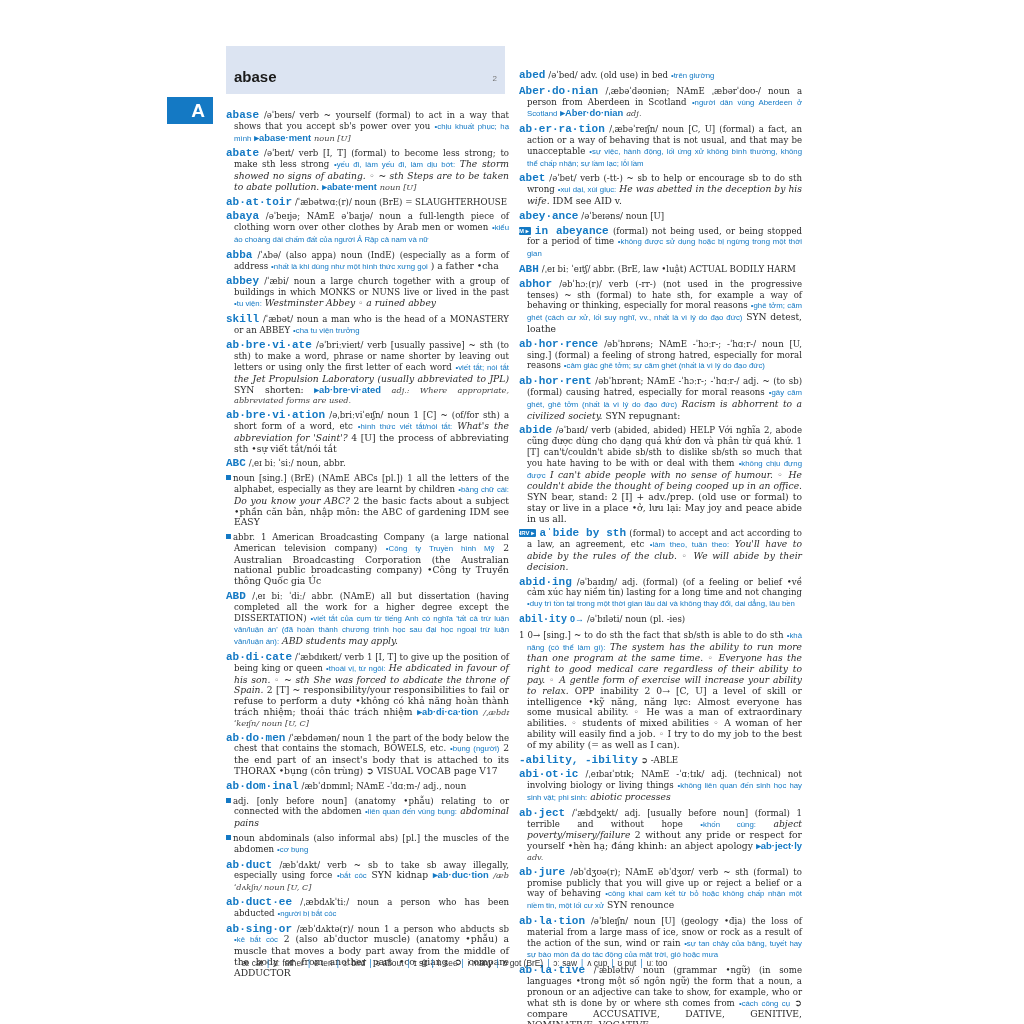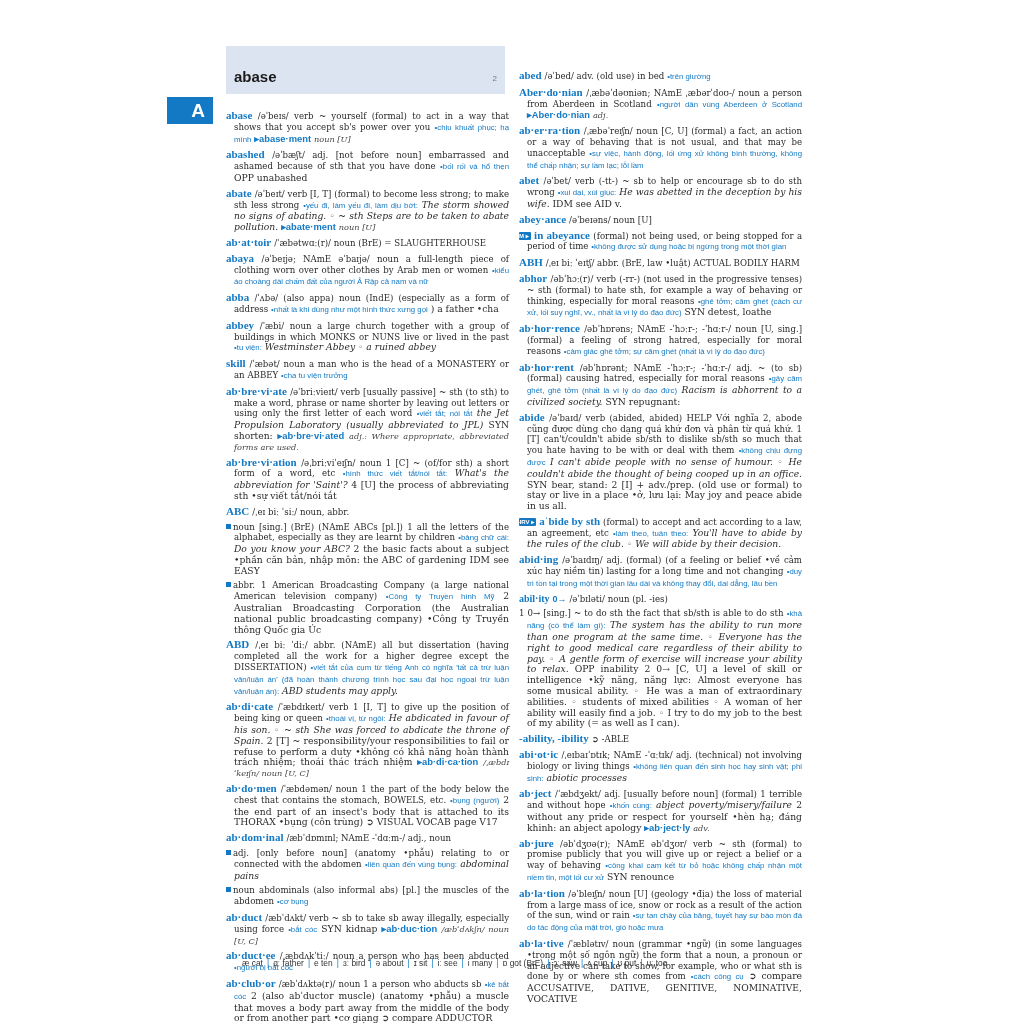--- a/index.html
+++ b/index.html
@@ -11,21 +11,21 @@
       font-weight: bold; font-size: 15px; color: #1a1a1a; }
     .header-page { position: absolute; right: 8px; top: 28px; font-family: "Liberation Sans", sans-serif;
       font-size: 8px; color: #777; }
     .letter-tab { position: absolute; left: 167px; top: 97px; width: 46px; height: 27px;
       background: #1479c4; color: #fff; font-family: "Liberation Sans", sans-serif; font-weight: bold;
       font-size: 19px; text-align: right; padding-right: 8px; box-sizing: border-box; line-height: 27px; }
     .col { position: absolute; font-size: 9.2px; line-height: 10.8px; text-align: justify; }
     .col-left { left: 226px; top: 110px; width: 283px; }
     .col-right { left: 519px; top: 70px; width: 283px; }
     .entry { margin: 0 0 4px 0; padding-left: 8px; text-indent: -8px; }
-    .hw { font-family: Liberation Serif, serif; font-weight: bold; color: #1479c4; font-size: 11px; }
+    .hw { font-family: Liberation Mono, monospace; font-weight: bold; color: #1479c4; font-size: 11px; }
     .hw-big { font-size: 10px; }
     .pron { font-size: 8.6px; }
     .lab { font-style: italic; font-size: 8.2px; color: #444; }
     .vi { font-family: "Liberation Sans", sans-serif; color: #1479c4; font-size: 7.8px; }
     .ex { font-style: italic; }
     .deriv { font-family: "Liberation Sans", sans-serif; font-weight: bold; color: #1479c4; font-size: 9.4px; }
     .badge { display: inline-block; background: #1a1a1a; color: #fff; font-family: "Liberation Sans", sans-serif;
       font-size: 6px; font-weight: bold; border-radius: 5px; padding: 0 2px; line-height: 8px; vertical-align: 1px; }
     .badge-blue { background: #1479c4; border-radius: 1px; }
     .sub { padding-left: 8px; text-indent: -8px; margin: 0 0 4px 0; }
@@ -39,41 +39,40 @@
 <body>
 
 <div class="header-band">
   <span class="header-word">abase</span>
   <span class="header-page">2</span>
 </div>
 <div class="letter-tab">A</div>
 
 <div class="col col-left" id="left-col">
     <div class="entry"><span class="hw">abase</span> <span class="pron">/əˈbeɪs/ verb ~ yourself (formal) to act in a way that shows that you accept sb's power over you</span> <span class="vi">•chịu khuất phục; hạ mình</span> <span class="deriv">▸abase·ment</span> <span class="lab">noun [U]</span></div>
-    <div class="entry"><span class="hw">abashed</span> <span class="pron">/əˈbæʃt/ adj. [not before noun] embarrassed and ashamed because of sth that you have done</span> <span class="vi">•bối rối và hổ thẹn</span> <span>OPP unabashed</span> </div>
     <div class="entry"><span class="hw">abate</span> <span class="pron">/əˈbeɪt/ verb [I, T] (formal) to become less strong; to make sth less strong</span> <span class="vi">•yếu đi, làm yếu đi, làm dịu bớt:</span> <span class="ex">The storm showed no signs of abating. ◦ ~ sth Steps are to be taken to abate pollution.</span> <span class="deriv">▸abate·ment</span> <span class="lab">noun [U]</span></div>
     <div class="entry"><span class="hw">ab·at·toir</span> <span class="pron">/ˈæbətwɑː(r)/ noun (BrE) = SLAUGHTERHOUSE</span> </div>
     <div class="entry"><span class="hw">abaya</span> <span class="pron">/əˈbeɪjə; NAmE əˈbaɪjə/ noun a full-length piece of clothing worn over other clothes by Arab men or women</span> <span class="vi">•kiểu áo choàng dài chấm đất của người Ả Rập cả nam và nữ</span> </div>
     <div class="entry"><span class="hw">abba</span> <span class="pron">/ˈʌbə/ (also appa) noun (IndE) (especially as a form of address</span> <span class="vi">•nhất là khi dùng như một hình thức xưng gọi</span> <span>) a father •cha</span> </div>
     <div class="entry"><span class="hw">abbey</span> <span class="pron">/ˈæbi/ noun a large church together with a group of buildings in which MONKS or NUNS live or lived in the past</span> <span class="vi">•tu viện:</span> <span class="ex">Westminster Abbey ◦ a ruined abbey</span> </div>
     <div class="entry"><span class="hw">skill</span> <span class="pron">/ˈæbət/ noun a man who is the head of a MONASTERY or an ABBEY</span> <span class="vi">•cha tu viện trưởng</span> </div>
     <div class="entry"><span class="hw">ab·bre·vi·ate</span> <span class="pron">/əˈbriːvieɪt/ verb [usually passive] ~ sth (to sth) to make a word, phrase or name shorter by leaving out letters or using only the first letter of each word</span> <span class="vi">•viết tắt; nói tắt</span> <span class="ex">the Jet Propulsion Laboratory (usually abbreviated to JPL)</span> <span>SYN shorten:</span> <span class="deriv">▸ab·bre·vi·ated</span> <span class="lab">adj.: Where appropriate, abbreviated forms are used.</span></div>
     <div class="entry"><span class="hw">ab·bre·vi·ation</span> <span class="pron">/əˌbriːviˈeɪʃn/ noun 1 [C] ~ (of/for sth) a short form of a word, etc</span> <span class="vi">•hình thức viết tắt/nói tắt:</span> <span class="ex">What's the abbreviation for 'Saint'?</span> <span>4 [U] the process of abbreviating sth •sự viết tắt/nói tắt</span> </div>
     <div class="entry"><span class="hw">ABC</span> <span class="pron">/ˌeɪ biː ˈsiː/ noun, abbr.</span> </div>
     <div class="sub"><span class="bullet"></span><span class="pron">noun [sing.] (BrE) (NAmE ABCs [pl.]) 1 all the letters of the alphabet, especially as they are learnt by children</span> <span class="vi">•bảng chữ cái:</span> <span class="ex">Do you know your ABC?</span> <span>2 the basic facts about a subject •phần căn bản, nhập môn: the ABC of gardening IDM see EASY</span> </div>
     <div class="sub"><span class="bullet"></span><span class="pron">abbr. 1 American Broadcasting Company (a large national American television company)</span> <span class="vi">•Công ty Truyền hình Mỹ</span> <span>2 Australian Broadcasting Corporation (the Australian national public broadcasting company) •Công ty Truyền thông Quốc gia Úc</span> </div>
     <div class="entry"><span class="hw">ABD</span> <span class="pron">/ˌeɪ biː ˈdiː/ abbr. (NAmE) all but dissertation (having completed all the work for a higher degree except the DISSERTATION)</span> <span class="vi">•viết tắt của cụm từ tiếng Anh có nghĩa 'tất cả trừ luận văn/luận án' (đã hoàn thành chương trình học sau đại học ngoại trừ luận văn/luận án):</span> <span class="ex">ABD students may apply.</span> </div>
     <div class="entry"><span class="hw">ab·di·cate</span> <span class="pron">/ˈæbdɪkeɪt/ verb 1 [I, T] to give up the position of being king or queen</span> <span class="vi">•thoái vị, từ ngôi:</span> <span class="ex">He abdicated in favour of his son. ◦ ~ sth She was forced to abdicate the throne of Spain.</span> <span>2 [T] ~ responsibility/your responsibilities to fail or refuse to perform a duty •không có khả năng hoàn thành trách nhiệm; thoái thác trách nhiệm</span> <span class="deriv">▸ab·di·ca·tion</span> <span class="lab">/ˌæbdɪˈkeɪʃn/ noun [U, C]</span></div>
     <div class="entry"><span class="hw">ab·do·men</span> <span class="pron">/ˈæbdəmən/ noun 1 the part of the body below the chest that contains the stomach, BOWELS, etc.</span> <span class="vi">•bụng (người)</span> <span>2 the end part of an insect's body that is attached to its THORAX •bụng (côn trùng) ➲ VISUAL VOCAB page V17</span> </div>
     <div class="entry"><span class="hw">ab·dom·inal</span> <span class="pron">/æbˈdɒmɪnl; NAmE -ˈdɑːm-/ adj., noun</span> </div>
     <div class="sub"><span class="bullet"></span><span class="pron">adj. [only before noun] (anatomy •phẫu) relating to or connected with the abdomen</span> <span class="vi">•liên quan đến vùng bụng:</span> <span class="ex">abdominal pains</span> </div>
     <div class="sub"><span class="bullet"></span><span class="pron">noun abdominals (also informal abs) [pl.] the muscles of the abdomen</span> <span class="vi">•cơ bụng</span> </div>
     <div class="entry"><span class="hw">ab·duct</span> <span class="pron">/æbˈdʌkt/ verb ~ sb to take sb away illegally, especially using force</span> <span class="vi">•bắt cóc</span> <span>SYN kidnap</span> <span class="deriv">▸ab·duc·tion</span> <span class="lab">/æbˈdʌkʃn/ noun [U, C]</span></div>
     <div class="entry"><span class="hw">ab·duct·ee</span> <span class="pron">/ˌæbdʌkˈtiː/ noun a person who has been abducted</span> <span class="vi">•người bị bắt cóc</span> </div>
-    <div class="entry"><span class="hw">ab·club·or</span> <span class="pron">/æbˈdʌktə(r)/ noun 1 a person who abducts sb</span> <span class="vi">•kẻ bắt cóc</span> <span>2 (also abˈductor muscle) (anatomy •phẫu) a muscle that moves a body part away from the middle of the body or from another part •cơ giạng ➲ compare ADDUCTOR</span> </div>
+    <div class="entry"><span class="hw">ab·sing·or</span> <span class="pron">/æbˈdʌktə(r)/ noun 1 a person who abducts sb</span> <span class="vi">•kẻ bắt cóc</span> <span>2 (also abˈductor muscle) (anatomy •phẫu) a muscle that moves a body part away from the middle of the body or from another part •cơ giạng ➲ compare ADDUCTOR</span> </div>
   </div>
 <div class="col col-right" id="right-col">
     <div class="entry"><span class="hw">abed</span> <span class="pron">/əˈbed/ adv. (old use) in bed</span> <span class="vi">•trên giường</span> </div>
     <div class="entry"><span class="hw">Aber·do·nian</span> <span class="pron">/ˌæbəˈdəʊniən; NAmE ˌæbərˈdoʊ-/ noun a person from Aberdeen in Scotland</span> <span class="vi">•người dân vùng Aberdeen ở Scotland</span> <span class="deriv">▸Aber·do·nian</span> <span class="lab">adj.</span></div>
     <div class="entry"><span class="hw">ab·er·ra·tion</span> <span class="pron">/ˌæbəˈreɪʃn/ noun [C, U] (formal) a fact, an action or a way of behaving that is not usual, and that may be unacceptable</span> <span class="vi">•sự việc, hành động, lối ứng xử không bình thường, không thể chấp nhận; sự lầm lạc; lỗi lầm</span> </div>
     <div class="entry"><span class="hw">abet</span> <span class="pron">/əˈbet/ verb (-tt-) ~ sb to help or encourage sb to do sth wrong</span> <span class="vi">•xui dại, xúi giục:</span> <span class="ex">He was abetted in the deception by his wife.</span> <span>IDM see AID v.</span> </div>
     <div class="entry"><span class="hw">abey·ance</span> <span class="pron">/əˈbeɪəns/ noun [U]</span> </div>
     <div class="sub"><span class="badge badge-blue">IDM ▸</span> <span class="hw">in abeyance</span> <span class="pron">(formal) not being used, or being stopped for a period of time</span> <span class="vi">•không được sử dụng hoặc bị ngừng trong một thời gian</span> </div>
     <div class="entry"><span class="hw">ABH</span> <span class="pron">/ˌeɪ biː ˈeɪtʃ/ abbr. (BrE, law •luật) ACTUAL BODILY HARM</span> </div>
     <div class="entry"><span class="hw">abhor</span> <span class="pron">/əbˈhɔː(r)/ verb (-rr-) (not used in the progressive tenses) ~ sth (formal) to hate sth, for example a way of behaving or thinking, especially for moral reasons</span> <span class="vi">•ghê tởm; căm ghét (cách cư xử, lối suy nghĩ, vv., nhất là vì lý do đạo đức)</span> <span>SYN detest, loathe</span> </div>

